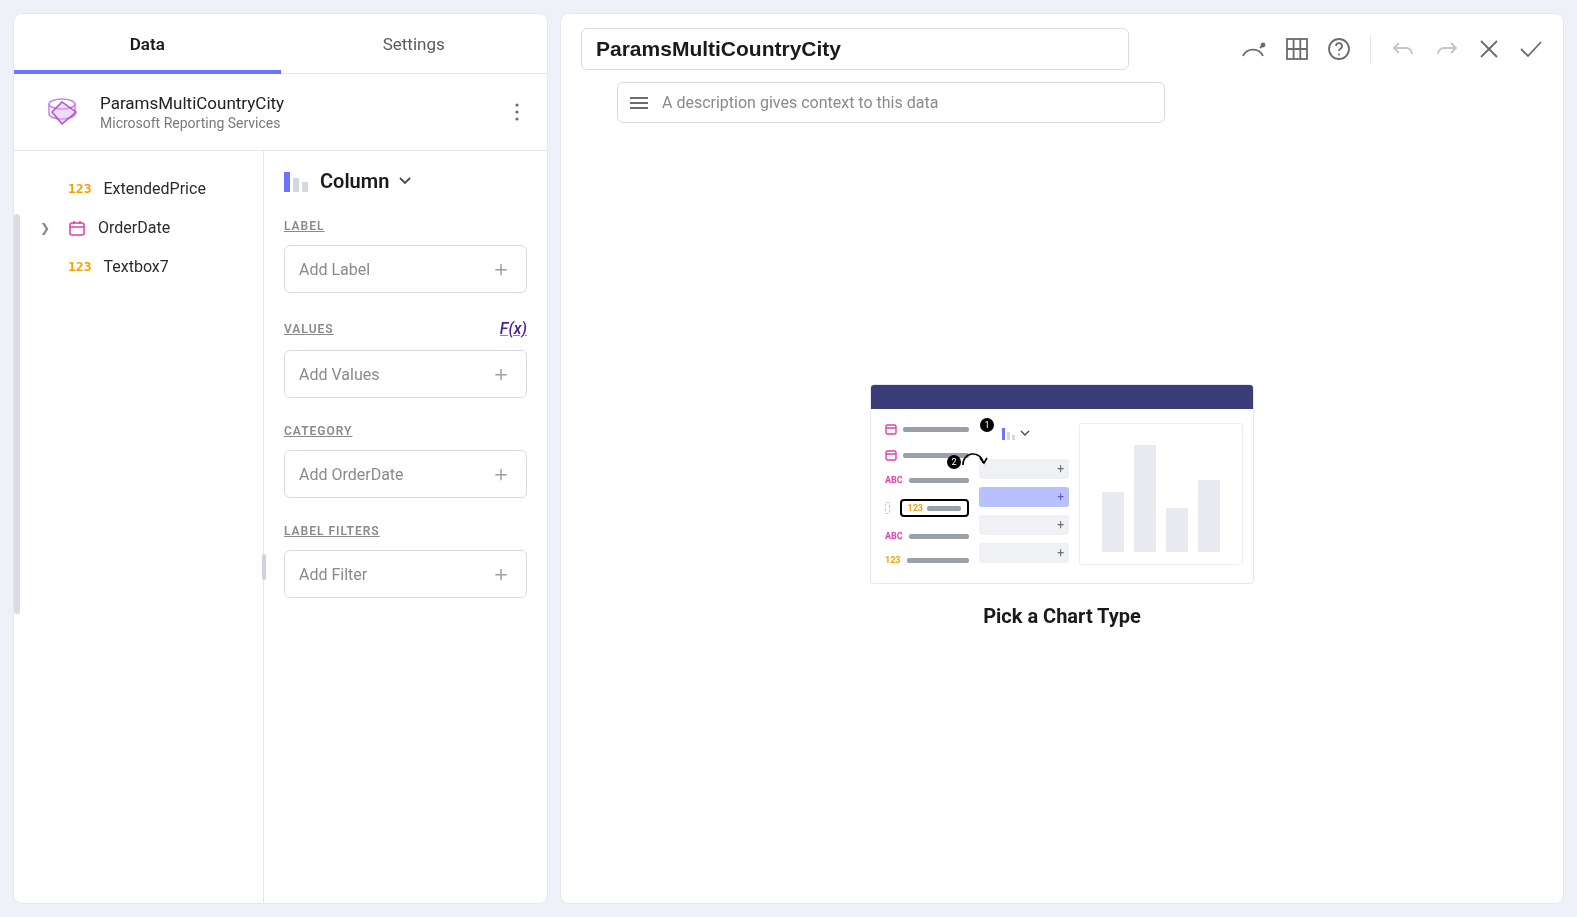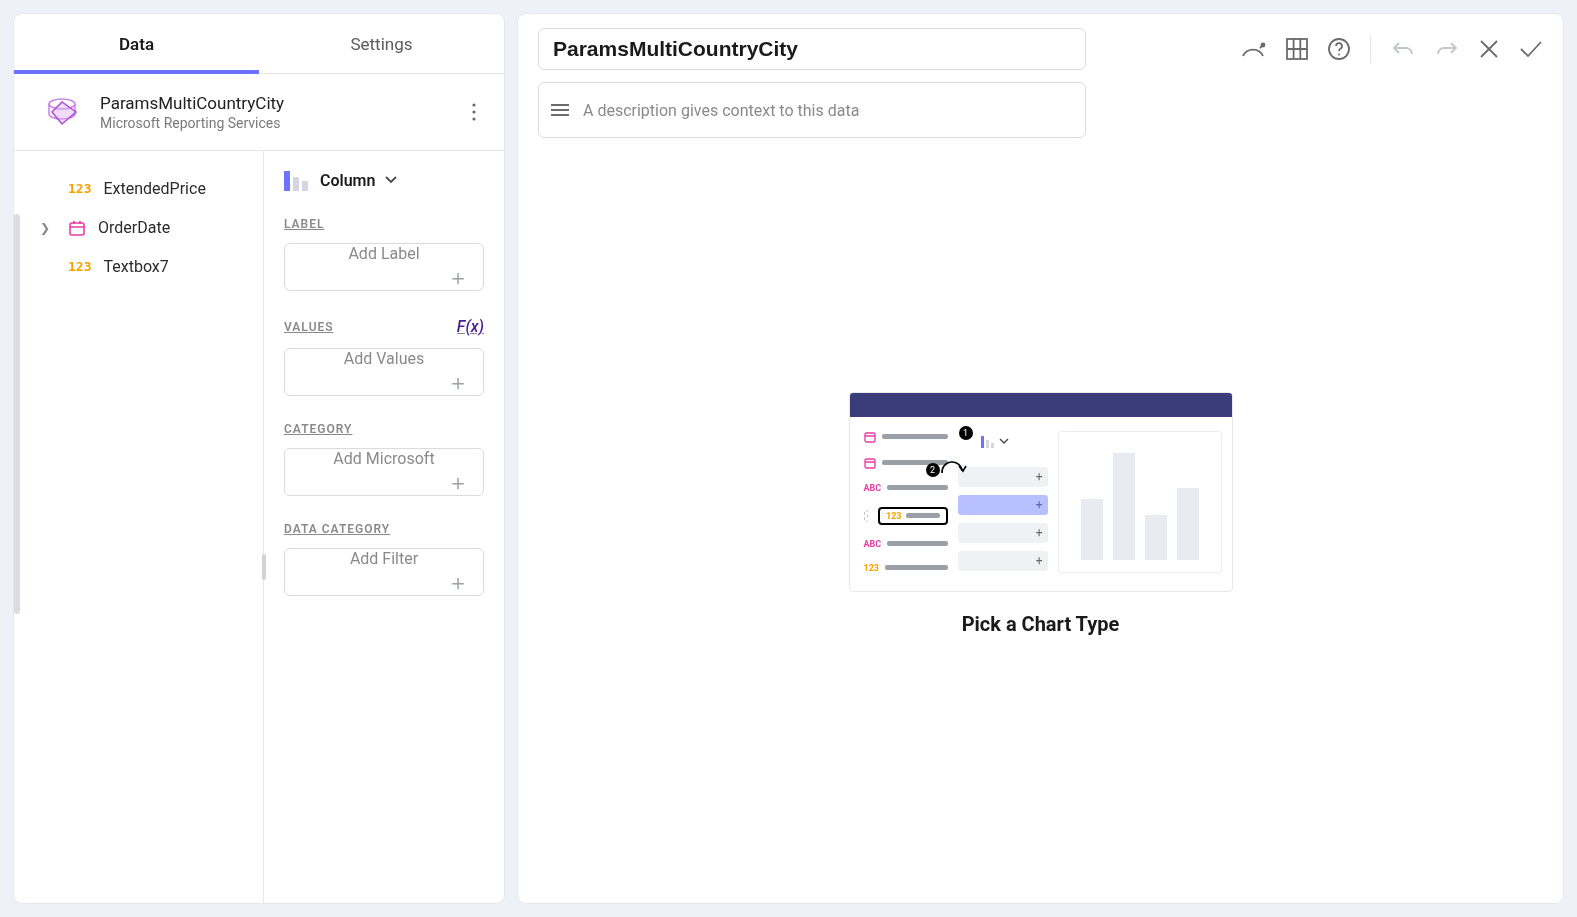--- a/index.html
+++ b/index.html
@@ -18,21 +18,21 @@
     gap: 14px;
     height: 100%;
   }
   .panel {
     background: #fff;
     border-radius: 8px;
     box-shadow: 0 0 0 1px rgba(0,0,0,0.04);
     overflow: hidden;
   }
   .left-panel {
-    width: 490px;
+    width: 533px;
     display: flex;
     flex-direction: column;
     position: relative;
   }
   .right-panel {
     flex: 1;
     display: flex;
     flex-direction: column;
     padding: 14px 20px;
   }
@@ -119,21 +119,21 @@
   .field-name { flex: 1; }
   
   .buckets-col {
     flex: 1;
     padding: 18px 20px;
   }
   .chart-type {
     display: flex;
     align-items: center;
     gap: 10px;
-    font-size: 16px;
+    font-size: 20px;
     font-weight: 600;
     margin-bottom: 26px;
     cursor: pointer;
   }
   .bucket-label {
     font-size: 12px;
     letter-spacing: 1px;
     color: #8a8a8a;
     font-weight: 600;
     margin-bottom: 12px;
@@ -146,21 +146,20 @@
     border: 1px solid #d9dbe0;
     border-radius: 6px;
     height: 48px;
     display: flex;
     align-items: center;
     padding: 0 14px;
     color: #8a8a8a;
     font-size: 16px;
     margin-bottom: 26px;
     cursor: pointer;
-    flex-direction: column;
   }
   .dropzone .plus { margin-left: auto; color: #9aa0a8; font-size: 22px; font-weight: 300; }
   
   .left-edge {
     position: absolute;
     left: 0; top: 200px;
     width: 6px; height: 400px;
     background: #d9dce3;
     border-radius: 3px;
   }
@@ -196,26 +195,27 @@
     color: #6b6b6b;
   }
   .tool { cursor: pointer; display:flex; align-items:center; justify-content:center; }
   .tool.disabled { color: #c2c5cc; cursor: default; }
   .divider { width: 1px; height: 28px; background: #e2e4ea; }
   .desc-row {
     display: flex;
     align-items: center;
     gap: 14px;
     width: 548px;
-    height: 56px;
+    height: 41px;
     border: 1px solid #d9dbe0;
     border-radius: 6px;
     padding: 0 12px;
     color: #8a8a8a;
     font-size: 16px;
+    margin-left: 36px;
   }
   .hamburger { display:flex; flex-direction:column; gap:3px; }
   .hamburger span { width:18px; height:2px; background:#6b6b6b; display:block; }
   
   .center {
     flex: 1;
     display: flex;
     flex-direction: column;
     align-items: center;
     justify-content: center;
@@ -336,25 +336,25 @@
           <span>VALUES</span>
           <span class="fx">F(x)</span>
         </div>
         <div class="dropzone">
           <span>Add Values</span>
           <span class="plus">＋</span>
         </div>
 
         <div class="bucket-label">CATEGORY</div>
         <div class="dropzone">
-          <span>Add Microsoft</span>
+          <span>Add OrderDate</span>
           <span class="plus">＋</span>
         </div>
 
-        <div class="bucket-label">DATA CATEGORY</div>
+        <div class="bucket-label">LABEL FILTERS</div>
         <div class="dropzone">
           <span>Add Filter</span>
           <span class="plus">＋</span>
         </div>
       </div>
       <div class="mid-grip"></div>
     </div>
   </div>
 
   <div class="panel right-panel">

